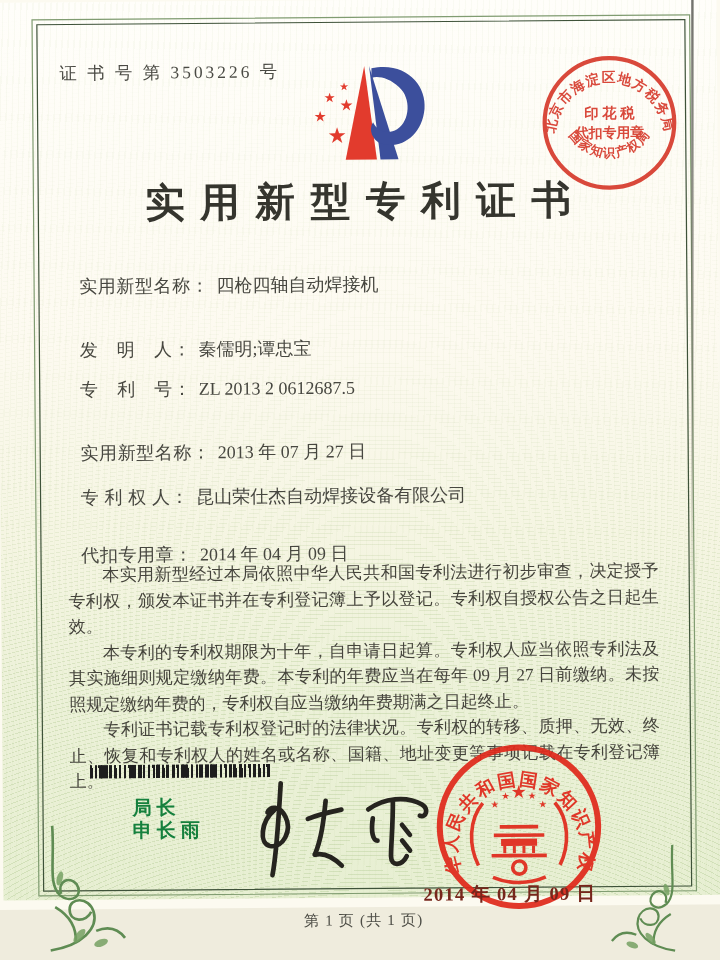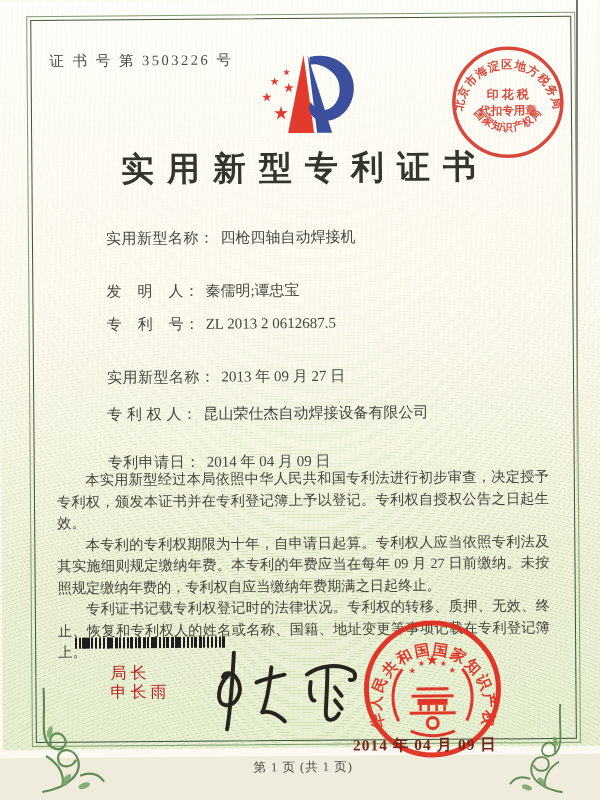--- a/index.html
+++ b/index.html
@@ -21,32 +21,32 @@
             mask-image:linear-gradient(180deg,transparent 0%,rgba(0,0,0,.25) 45%,#000 75%);}
   .frame{position:absolute;left:33px;right:26px;top:18px;bottom:7px;
          border:1.5px solid #3e5239;}
   .frame::before{content:'';position:absolute;inset:-5px;border:1px solid #809c71;}
   .cert-no{position:absolute;left:52px;top:50px;font-size:14.5px;letter-spacing:2.5px;color:#4a4a44;}
   .logo{position:absolute;left:232px;top:34px;width:136px;height:112px;}
   .tax-stamp{position:absolute;left:452px;top:46px;width:116px;height:116px;opacity:.92;}
   .title{position:absolute;left:0;right:0;top:146px;text-align:center;
          font-size:33px;font-weight:700;letter-spacing:13px;text-indent:13px;color:#35352e;}
   .field{position:absolute;left:67px;right:40px;font-size:15px;color:#474740;white-space:nowrap;}
-  .field .lab{letter-spacing:.5px;margin-left:40px;}
+  .field .lab{letter-spacing:.5px;}
   .field .val{margin-left:6px;}
   .paras{position:absolute;left:56px;right:52px;top:468px;font-size:14.2px;
          line-height:21.5px;color:#45443c;text-align:justify;}
   .paras p{margin:0;text-indent:2em;}
   .barcode{position:absolute;left:73px;top:636px;width:150px;height:11px;
     background-image:
       repeating-linear-gradient(90deg,#1d1d1d 0 2px,transparent 2px 4px),
       repeating-linear-gradient(90deg,#1d1d1d 0 1px,transparent 1px 7px),
       repeating-linear-gradient(90deg,transparent 0 9px,#1d1d1d 9px 12px,transparent 12px 23px);}
   .signer{position:absolute;left:108px;font-family:"Liberation Sans","DejaVu Sans",sans-serif;
-          font-size:16px;letter-spacing:4px;color:#b91c1c;}
+          font-size:16px;letter-spacing:4px;color:#15803d;font-weight:bold;}
   .signer.t{top:662px;} .signer.n{top:681px;}
   .signature{position:absolute;left:200px;top:642px;width:168px;height:95px;}
   .seal{position:absolute;left:352px;top:614px;width:156px;height:156px;opacity:.93;}
   .seal-date{position:absolute;left:350px;top:736px;font-size:15.5px;font-weight:600;
              letter-spacing:1px;color:#77261b;}
   .footer{position:absolute;left:0;right:0;top:759px;text-align:center;
           font-size:12.5px;letter-spacing:1px;color:#4c4c45;}
   .orn{position:absolute;width:74px;height:106px;}
   .orn.l{left:33px;top:686px;}
   .orn.r{left:496px;top:706px;transform:scaleX(-1);height:90px;}
@@ -102,27 +102,27 @@
       <div class="field" style="top:228px">
         <span class="lab">实用新型名称：</span><span class="val">四枪四轴自动焊接机</span>
       </div>
       <div class="field" style="top:281px">
         <span class="lab">发　明　人：</span><span class="val">秦儒明;谭忠宝</span>
       </div>
       <div class="field" style="top:314px">
         <span class="lab">专　利　号：</span><span class="val">ZL 2013 2 0612687.5</span>
       </div>
       <div class="field" style="top:367px">
-        <span class="lab">实用新型名称：</span><span class="val">2013 年 09 月 27 日</span>
+        <span class="lab">实用新型名称：</span><span class="val">2013 年 07 月 27 日</span>
       </div>
       <div class="field" style="top:404px">
         <span class="lab">专 利 权 人：</span><span class="val">昆山荣仕杰自动焊接设备有限公司</span>
       </div>
       <div class="field" style="top:452px">
-        <span class="lab">专利申请日：</span><span class="val">2014 年 04 月 09 日</span>
+        <span class="lab">代扣专用章：</span><span class="val">2014 年 04 月 09 日</span>
       </div>
 
       <div class="paras">
         <p>本实用新型经过本局依照中华人民共和国专利法进行初步审查，决定授予专利权，颁发本证书并在专利登记簿上予以登记。专利权自授权公告之日起生效。</p>
         <p>本专利的专利权期限为十年，自申请日起算。专利权人应当依照专利法及其实施细则规定缴纳年费。本专利的年费应当在每年 09 月 27 日前缴纳。未按照规定缴纳年费的，专利权自应当缴纳年费期满之日起终止。</p>
         <p>专利证书记载专利权登记时的法律状况。专利权的转移、质押、无效、终止、恢复和专利权人的姓名或名称、国籍、地址变更等事项记载在专利登记簿上。</p>
       </div>
 
       <div class="barcode"></div>
 

